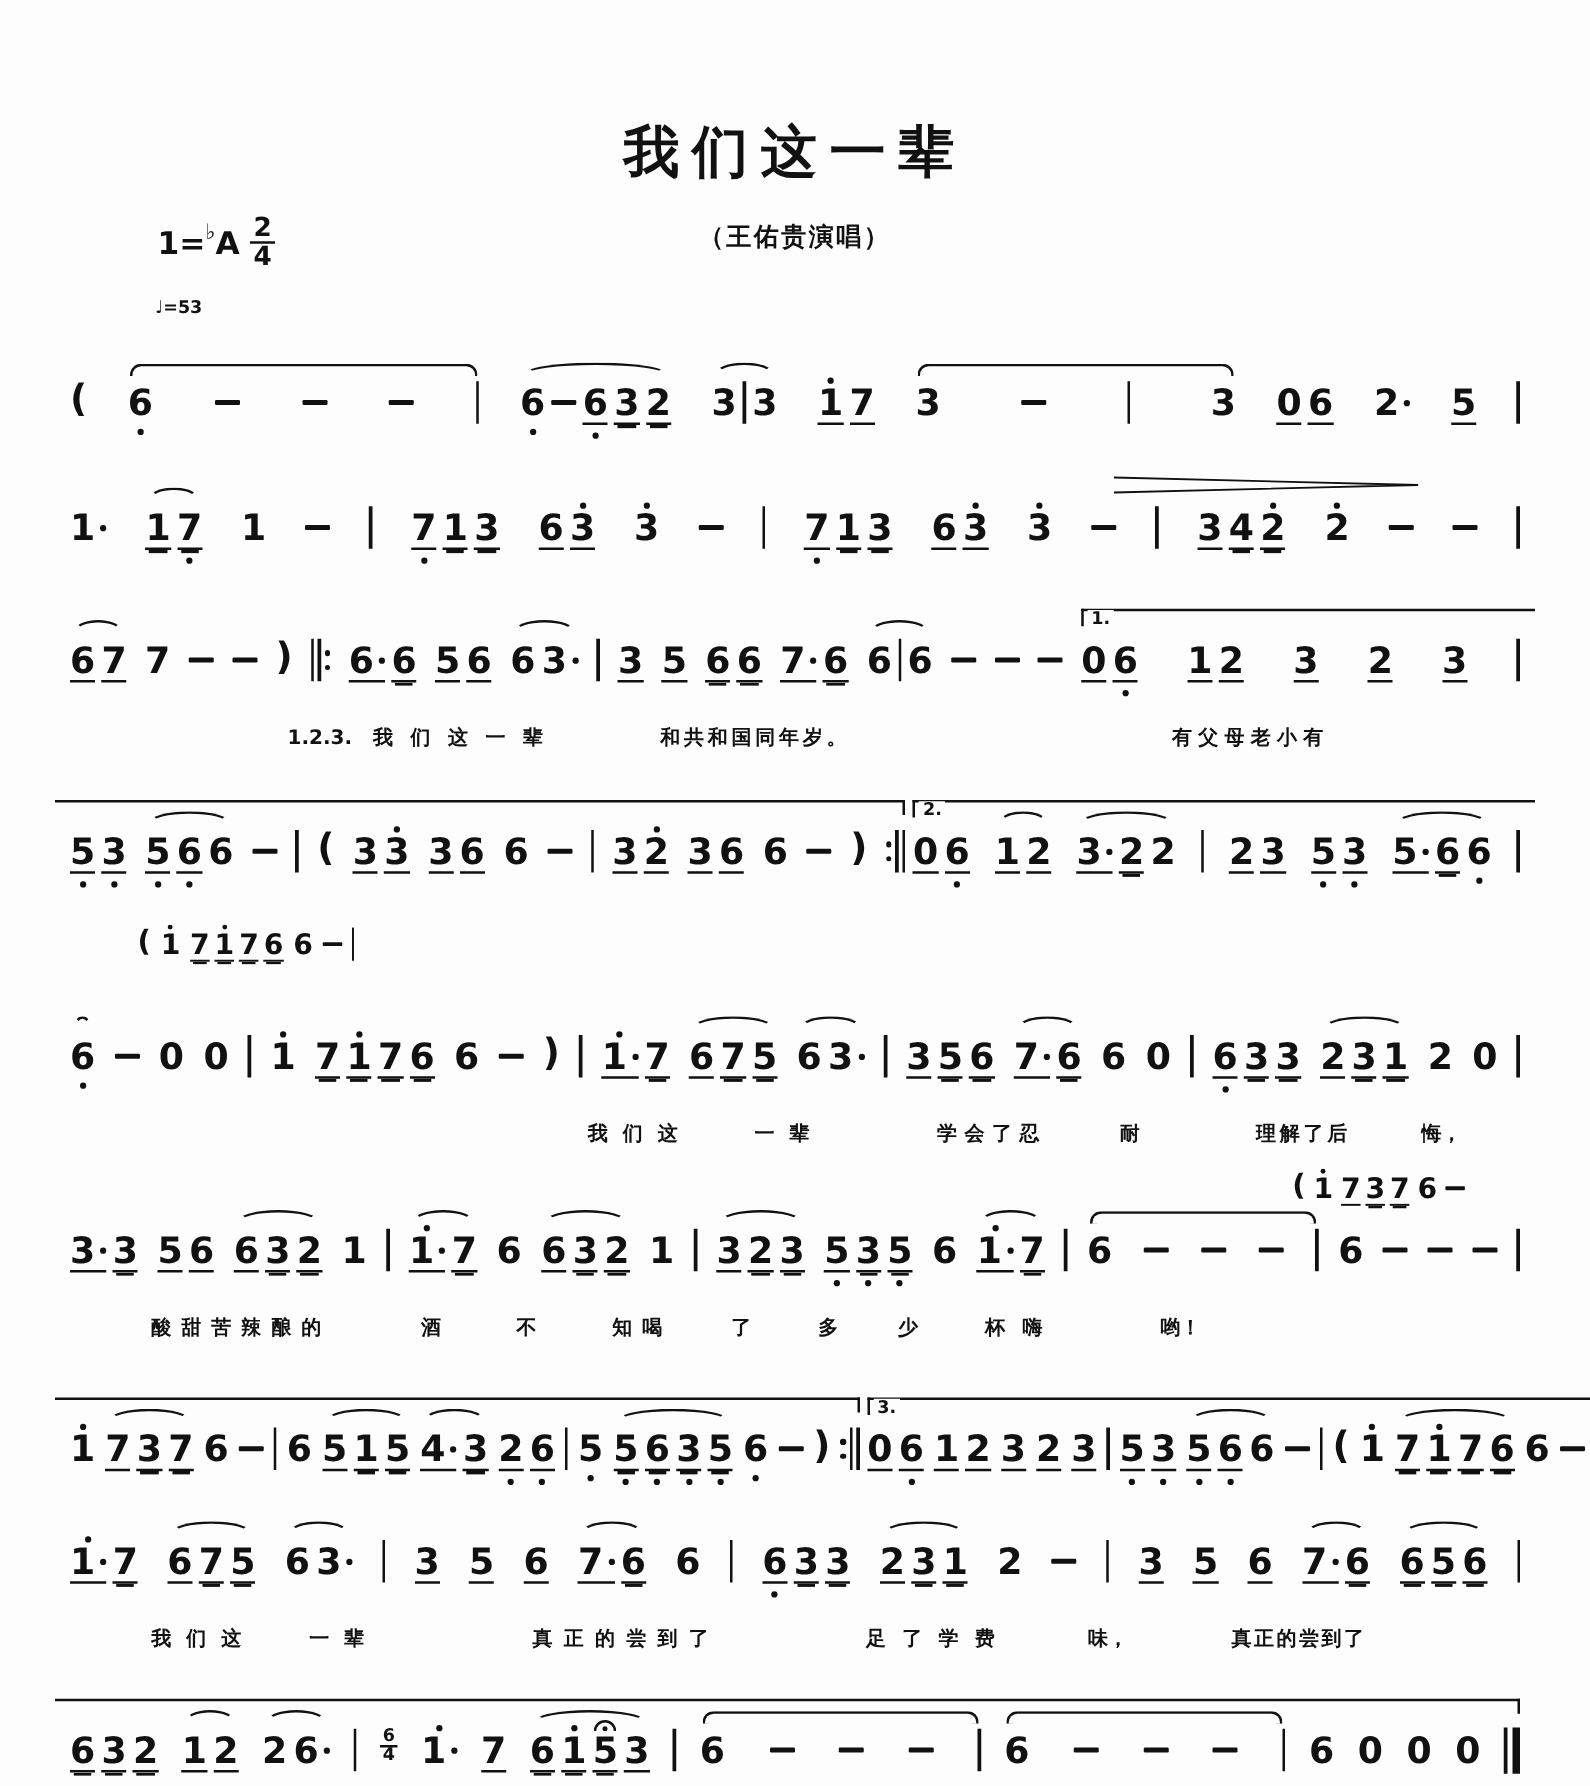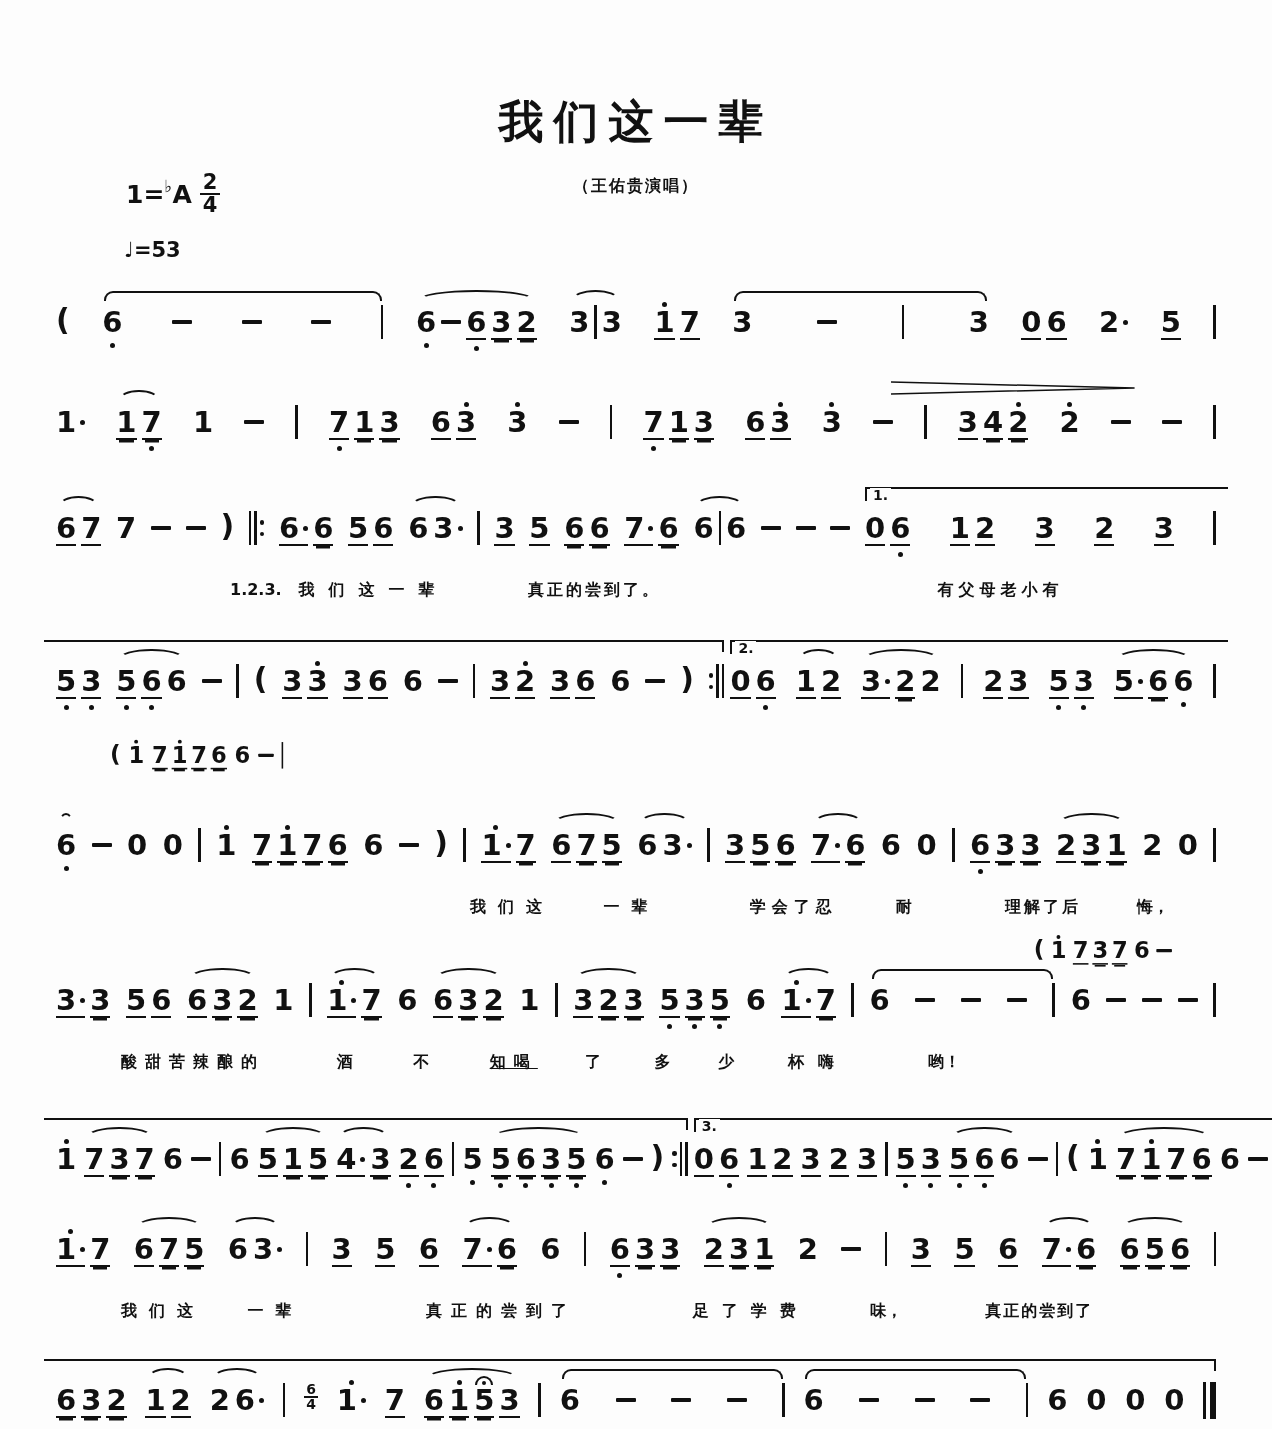--- a/index.html
+++ b/index.html
@@ -7,26 +7,26 @@
     width:1272px;height:1429px;margin:0 auto;background:#fdfdfd;
     font-family:"DejaVu Sans","Liberation Sans",sans-serif;color:#111;
     overflow:hidden;position:relative;box-sizing:border-box;
   }
   
   .header{position:relative;height:272px;}
   .title{
     text-align:center;padding-top:92px;font-size:45px;font-weight:bold;
     letter-spacing:10px;
   }
-  .subtitle{text-align:center;margin-top:24px;font-size:16px;font-weight:600;letter-spacing:2px;}
+  .subtitle{text-align:center;margin-top:24px;font-size:20px;font-weight:600;letter-spacing:2px;}
   .keysig{position:absolute;left:126px;top:172px;font-size:25px;font-weight:bold;display:flex;align-items:center;}
   .keysig .flat{font-size:17px;vertical-align:super;position:relative;top:-8px;}
   .frac{display:inline-flex;flex-direction:column;align-items:center;font-size:21px;line-height:21px;margin-left:8px;font-weight:bold;}
   .frac .ft{border-bottom:2.5px solid #111;padding:0 3px;}
-  .tempo{position:absolute;left:124px;top:238px;font-size:21px;font-weight:600;}
+  .tempo{position:absolute;left:124px;top:238px;font-size:14px;font-weight:600;}
   .credits{position:absolute;right:120px;top:218px;text-align:right;font-size:20px;font-weight:600;line-height:1.55;}
   
   .score{padding:0 56px;}
   .score-line{position:relative;}
   .notes{
     display:flex;justify-content:space-between;align-items:flex-start;
     padding-top:15px;position:relative;column-gap:6px;
   }
   .notes.cue{display:inline-flex;justify-content:flex-start;gap:10px;transform:scale(.78);transform-origin:left top;}
   .cue-right{position:absolute;right:44px;top:-28px;display:inline-flex;gap:8px;transform:scale(.78);transform-origin:right top;}
@@ -638,21 +638,21 @@
                 <span class="dg">3</span>
               </span>
               <span class="slot bot"></span>
             </span>
             <span class="bar"></span>
           </span>
         </div>
         <div class="lyrics">
           <span class="lyric" style="left: 15%;">1.2.3.</span>
           <span class="lyric" style="left: 20.9%; letter-spacing: 14px;">我们这一辈</span>
-          <span class="lyric" style="left: 40.7%; letter-spacing: 3px;">真正的尝到了。</span>
+          <span class="lyric" style="left: 40.7%; letter-spacing: 3px;">和共和国同年岁。</span>
           <span class="lyric" style="left: 76%; letter-spacing: 5px; font-family: Liberation Serif, serif;">有父母老小有</span>
         </div>
       </div>
       <div class="score-line" style="margin-top: 24px;">
         <div class="notes">
           <span class="volta cont" style="flex-grow: 0.55;">
             <span class="grp">
               <span class="note u1">
                 <span class="slot top"></span>
                 <span class="mid">
@@ -1512,21 +1512,21 @@
               <span class="dg">6</span>
             </span>
             <span class="slot bot"></span>
           </span>
           <span class="dashtok"></span>
         </div>
         <div class="lyrics">
           <span class="lyric" style="left: 5.6%; letter-spacing: 8px;">酸甜苦辣酿的</span>
           <span class="lyric" style="left: 24.2%;">酒</span>
           <span class="lyric" style="left: 30.8%;">不</span>
-          <span class="lyric" style="left: 37.4%; letter-spacing: 8px; text-decoration: underline;">知喝</span>
+          <span class="lyric" style="left: 37.4%; letter-spacing: 8px;">知喝</span>
           <span class="lyric" style="left: 45.6%;">了</span>
           <span class="lyric" style="left: 51.6%;">多</span>
           <span class="lyric" style="left: 57.1%;">少</span>
           <span class="lyric" style="left: 63.1%; letter-spacing: 14px;">杯嗨</span>
           <span class="lyric" style="left: 75.2%;">哟！</span>
         </div>
       </div>
       <div class="score-line" style="margin-top: 30px;">
         <div class="notes">
           <span class="volta cont" style="flex-grow: 0.55;">

